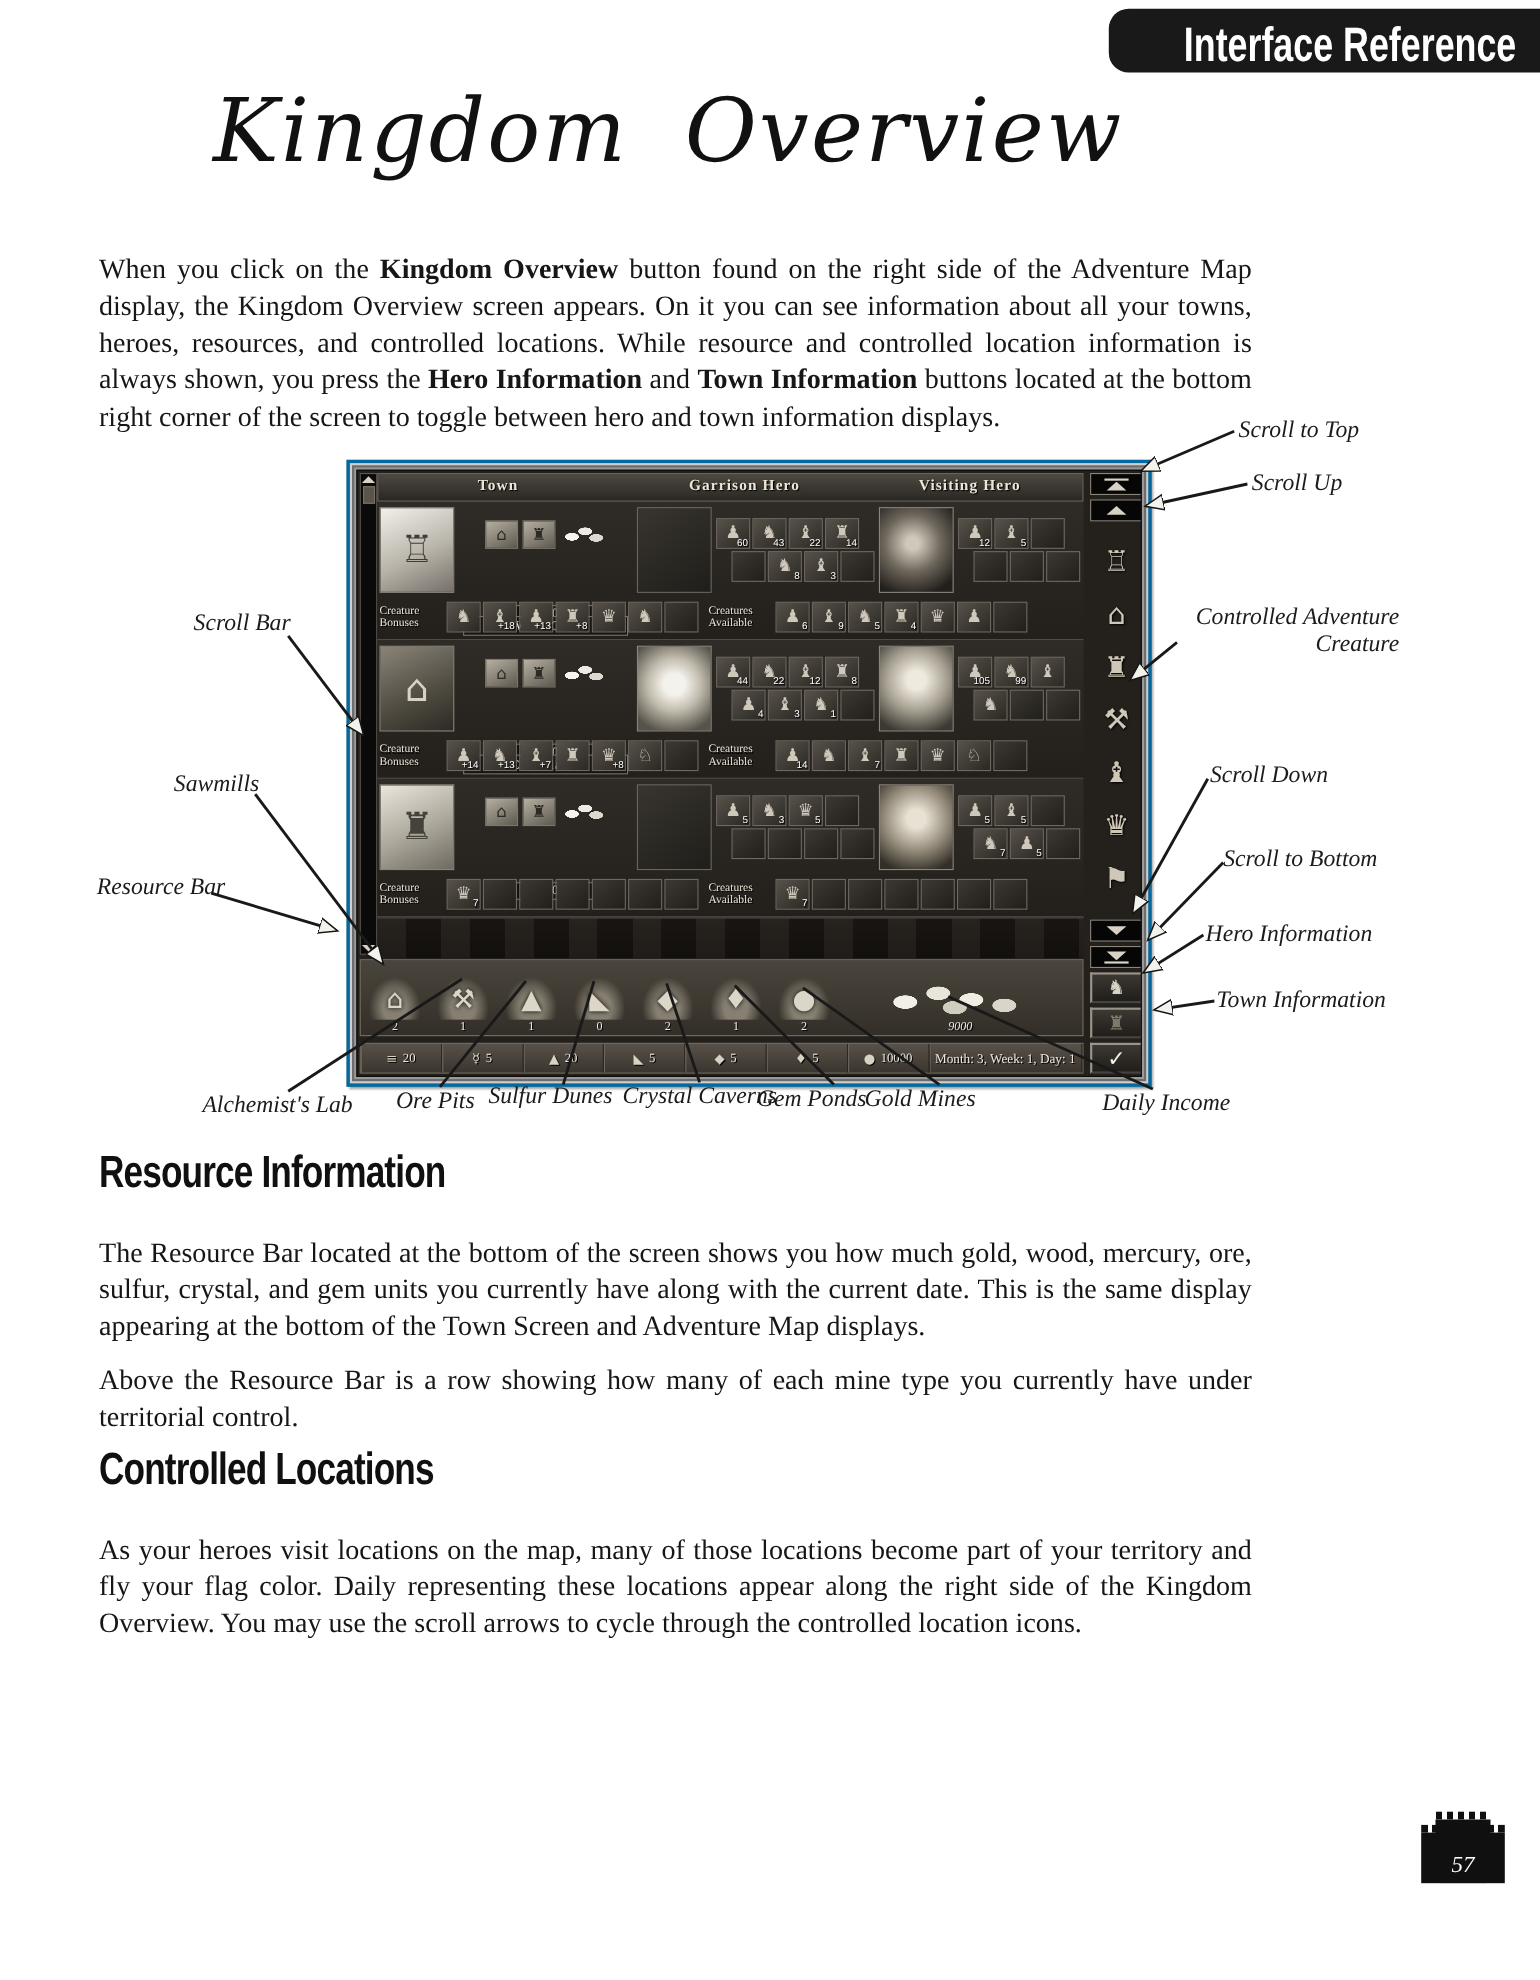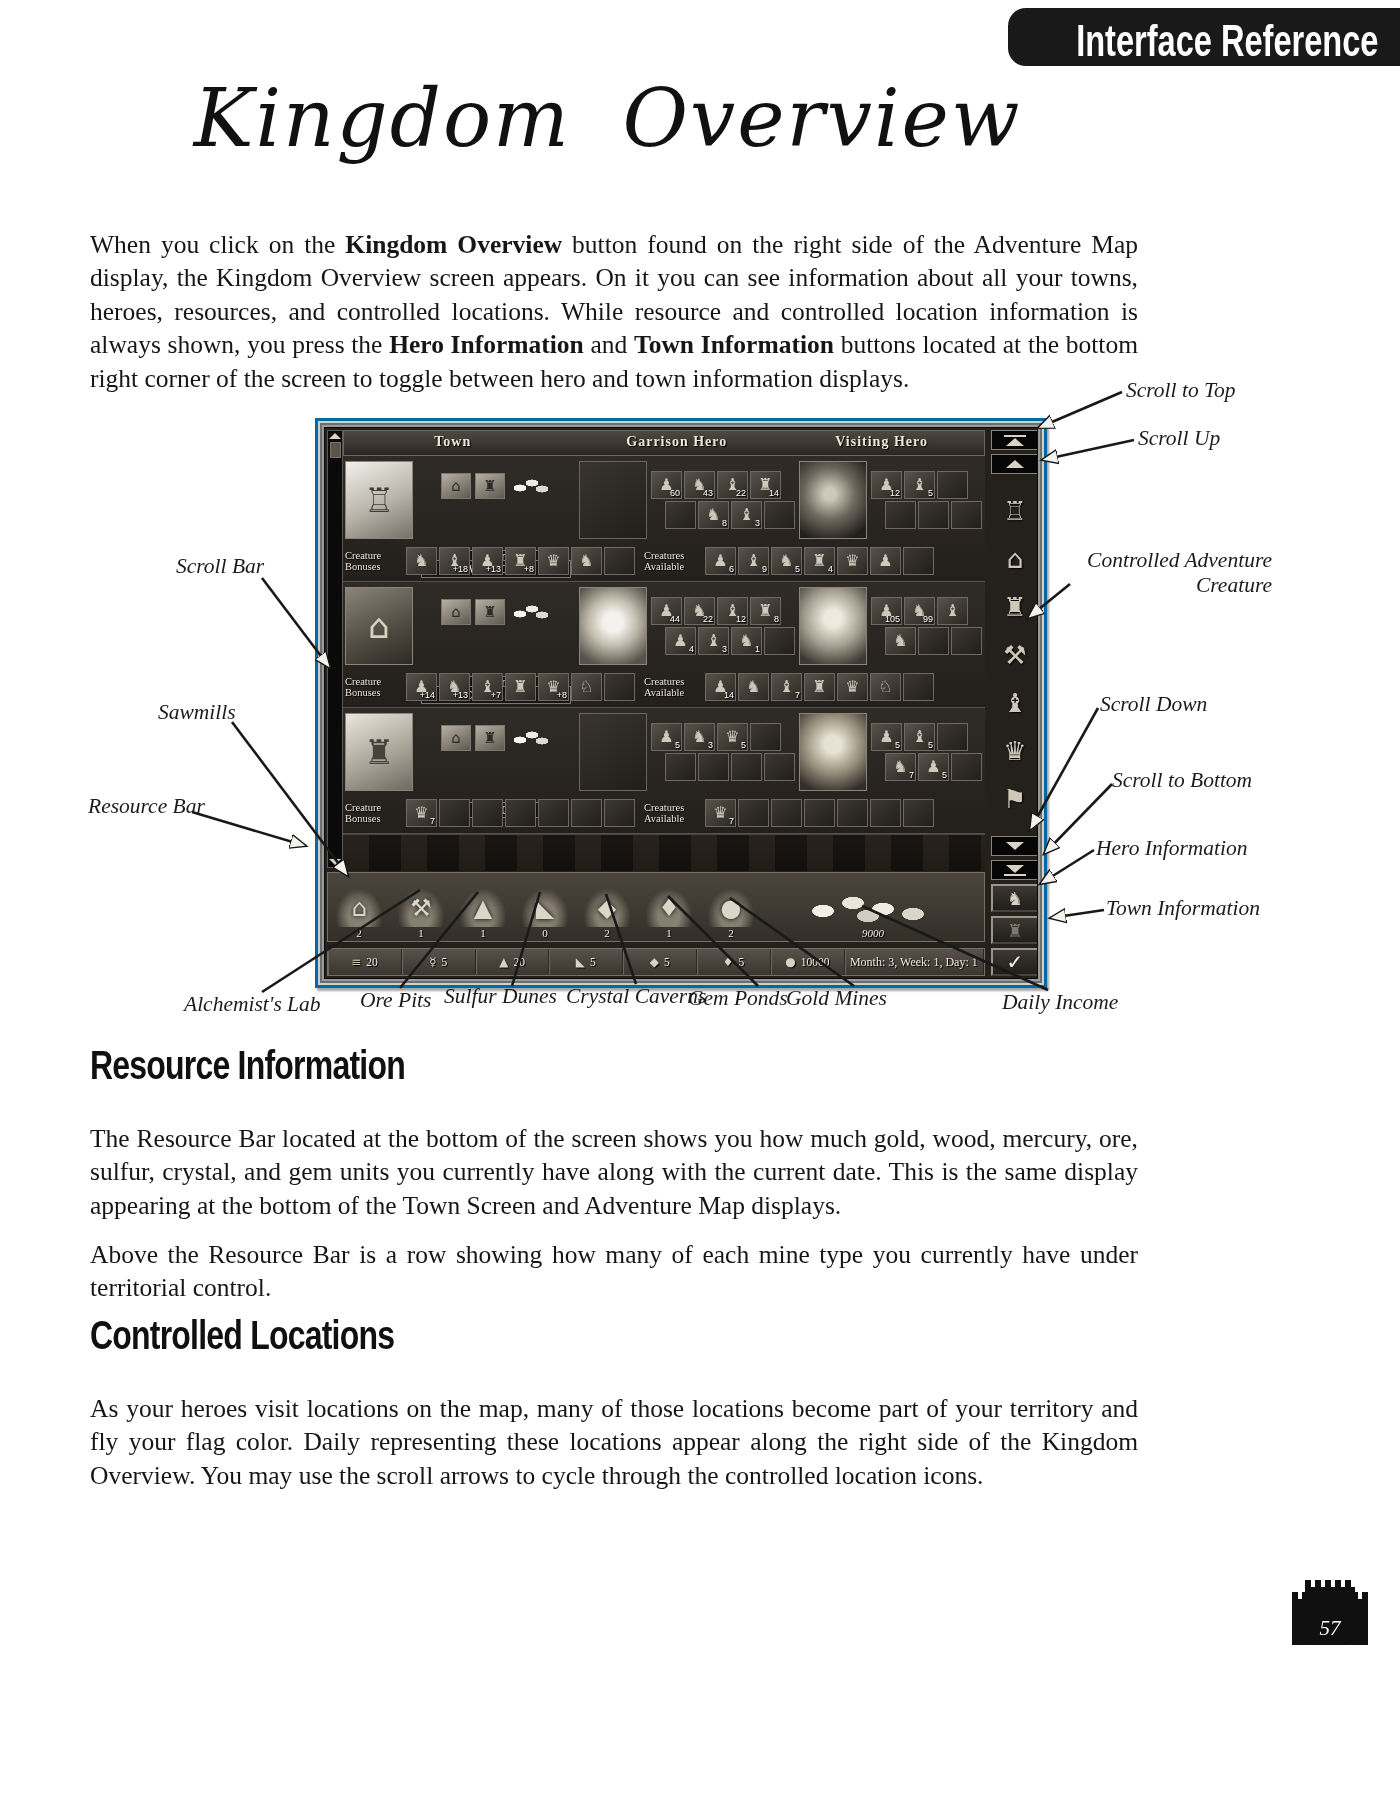--- a/index.html
+++ b/index.html
@@ -139,21 +139,21 @@
   .hbar{width:22px;height:2px;background:#d8d2c4;}
   .locstack{flex:1;display:flex;flex-direction:column;justify-content:space-evenly;align-items:center;}
   .locicon{font-size:26px;color:#cfc8b8;text-shadow:1px 1px 2px #000;font-family:"DejaVu Sans",sans-serif;}
   .ibtn{width:48px;height:28px;flex:none;border:2px outset #9a948a;background:linear-gradient(#3c3832,#201e1a);
         display:flex;align-items:center;justify-content:center;font-size:18px;color:#d8d2c4;
         box-sizing:border-box;font-family:"DejaVu Sans",sans-serif;}
   .ibtn.town{color:#7e786c;}
   .ibtn.ok{font-size:20px;color:#f4f2ea;font-weight:bold;}
 
   
-  .castle{position:absolute;left:1292px;top:1573px;width:76px;height:72px;}
+  .castle{position:absolute;left:1292px;top:1640px;width:76px;height:72px;}
   .castle .t{position:absolute;bottom:0;background:#101010;}
   .castle .t::before{content:"";position:absolute;top:-7px;left:0;right:0;height:7px;
       background:repeating-linear-gradient(90deg,#101010 0 6px,transparent 6px 10px);}
   .t.l{left:0;width:16px;height:46px;} .t.m{left:13px;width:50px;height:58px;border-radius:0 0 4px 4px;}
   .t.r{right:0;width:16px;height:46px;}
   .castle .num{position:absolute;bottom:4px;left:50%;transform:translateX(-50%);color:#fff;
       font-size:21px;font-style:italic;z-index:2;}
 </style>
 </head>
 <body>

